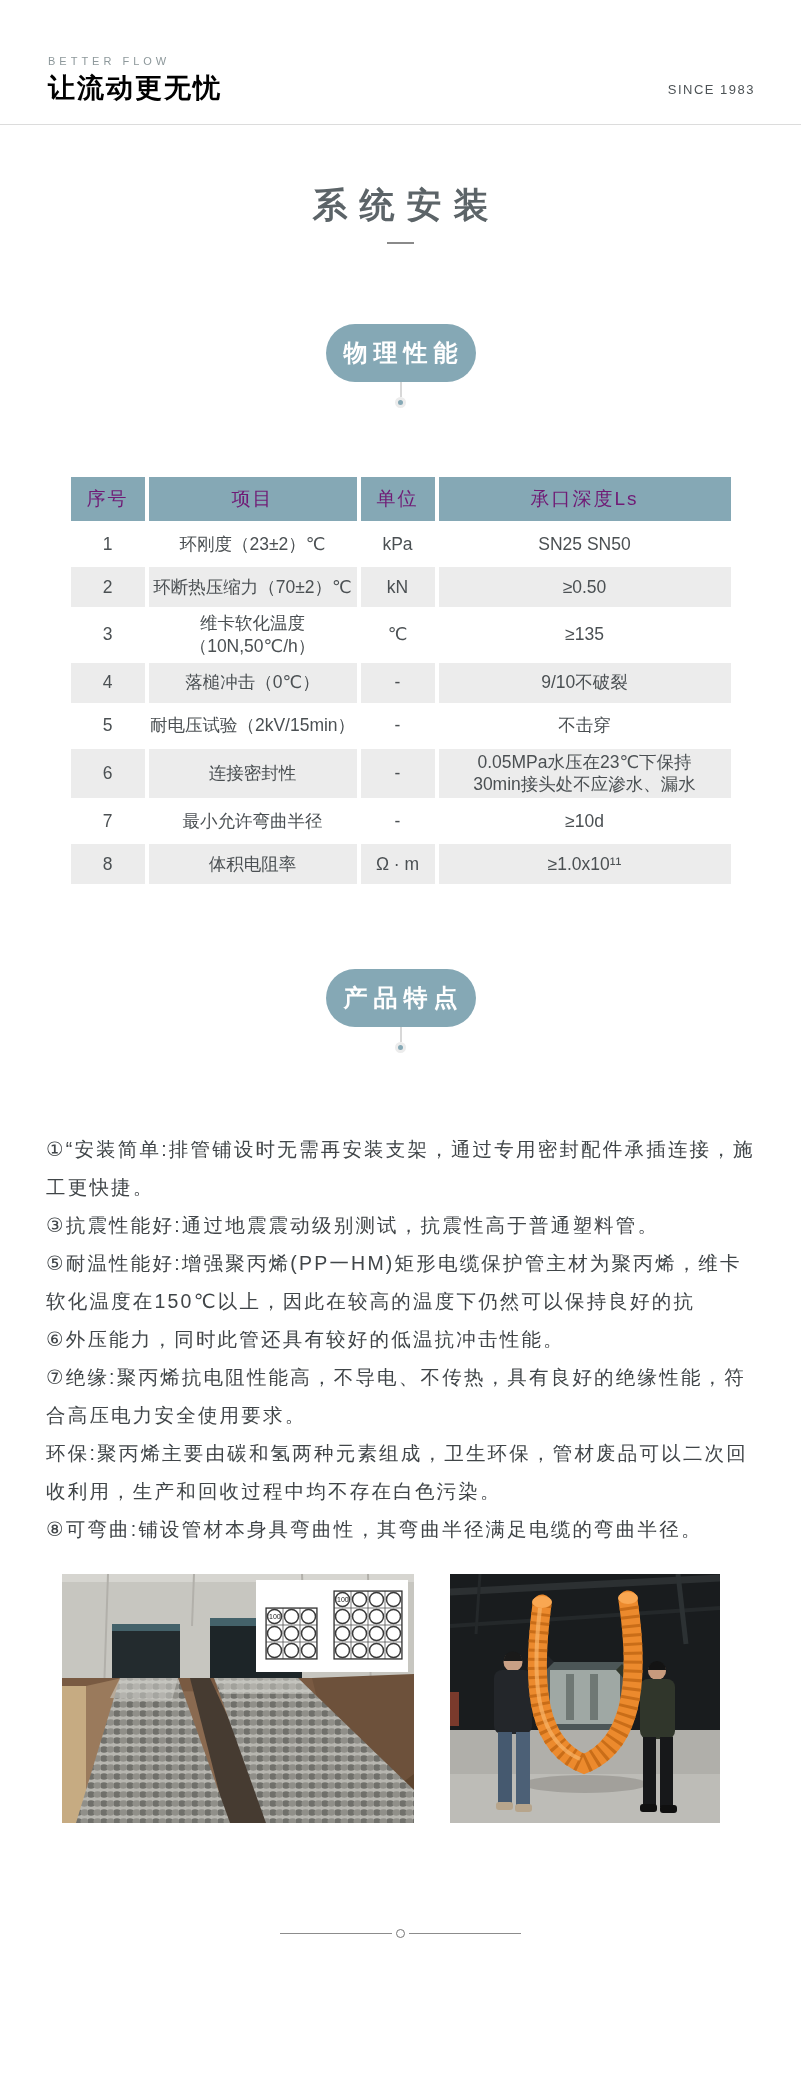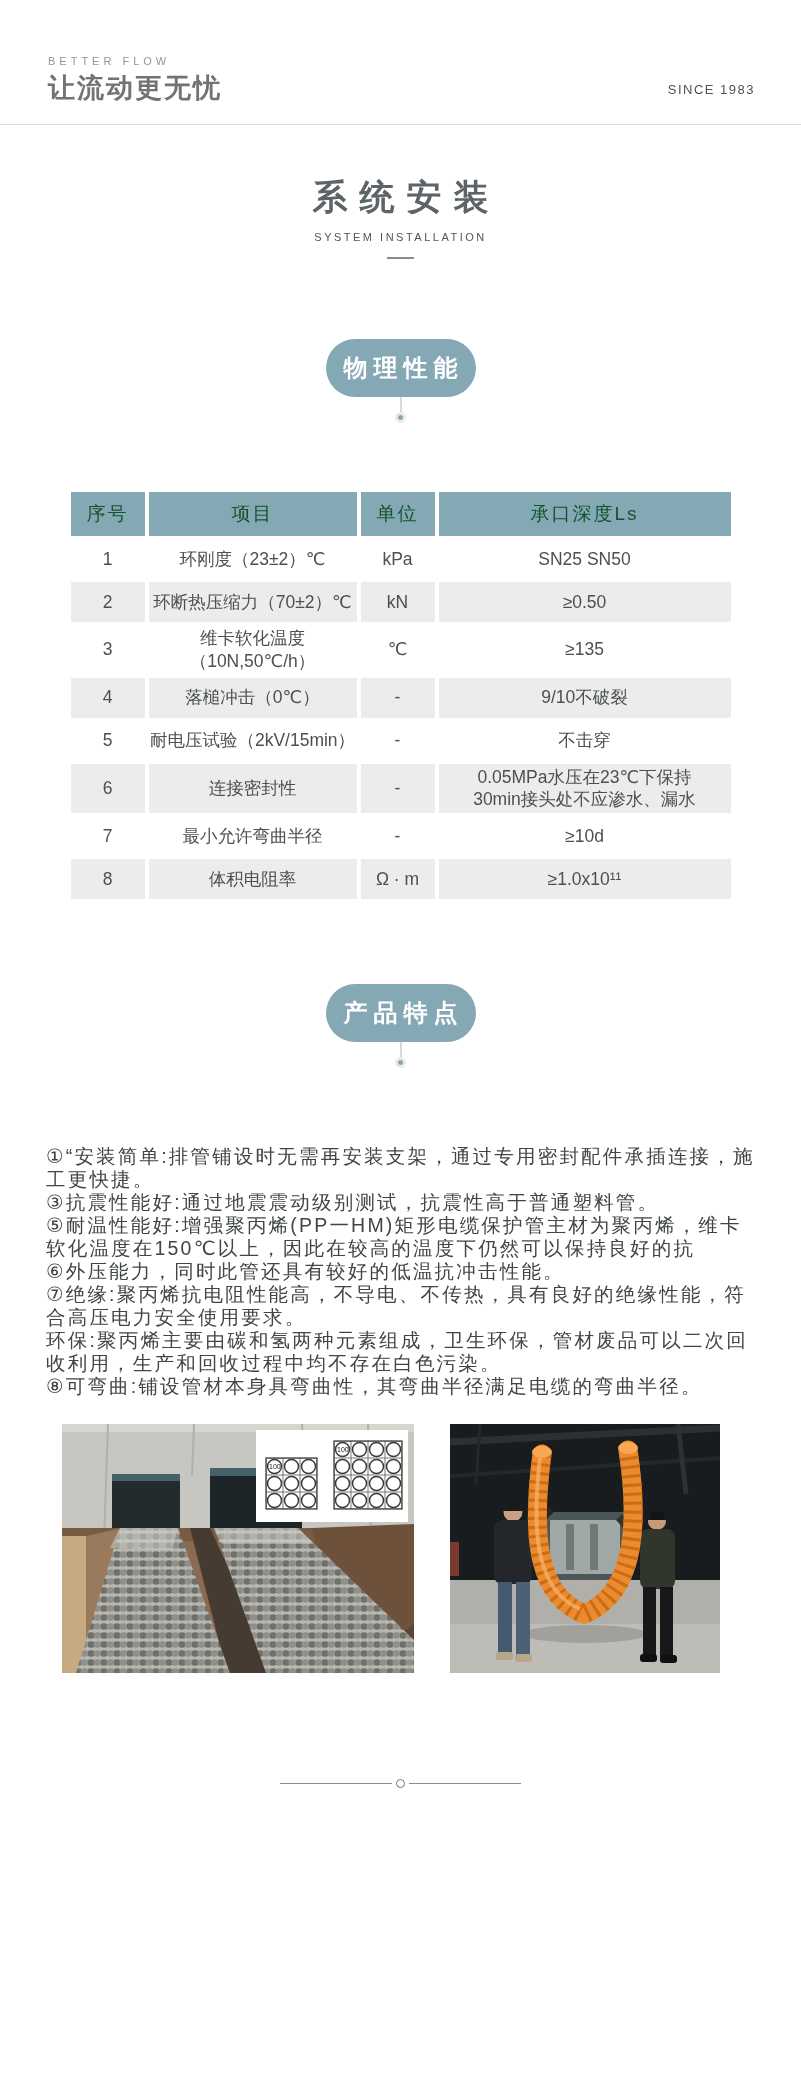--- a/index.html
+++ b/index.html
@@ -7,54 +7,54 @@
   html,body { margin:0; padding:0; }
   body {
     width:801px; height:2091px; background:#ffffff; overflow:hidden;
     font-family:"Liberation Sans","DejaVu Sans",sans-serif;
     position:relative;
   }
   
   .hdr { height:125px; border-bottom:1px solid #dcdcdc; position:relative; }
   .brand { position:absolute; left:48px; top:55px; }
   .tagline { font-size:11px; letter-spacing:4px; color:#8d989b; }
-  .logotext { margin-top:3px; font-size:27px; font-weight:bold; color:#737373; letter-spacing:2px; }
+  .logotext { margin-top:3px; font-size:27px; font-weight:bold; color:#000000; letter-spacing:2px; }
   .since { position:absolute; right:46px; bottom:27px; font-size:13px; color:#4d5356; letter-spacing:1.5px; }
   
   .titleblock { text-align:center; padding-top:48px; }
-  .titleblock h1 { margin:0; font-size:35px; line-height:48px; font-weight:bold; color:#5c6468; letter-spacing:12px; text-indent:12px; }
+  .titleblock h1 { margin:8px; font-size:35px; line-height:48px; font-weight:bold; color:#5c6468; letter-spacing:12px; text-indent:12px; }
   .subtitle { margin-top:10px; font-size:11px; line-height:13px; color:#4f5558; letter-spacing:2.5px; }
   .title-rule { width:27px; height:2px; background:#8a8a8a; margin:13px auto 0; }
   
   .badge-block { display:flex; flex-direction:column; align-items:center; }
   .bb-physical { margin-top:80px; }
   .bb-features { margin-top:82px; }
   .badge {
     width:150px; height:58px; border-radius:29px; background:var(--accent);
     color:#fff; font-size:24px; font-weight:bold; letter-spacing:6px; text-indent:6px;
     display:flex; align-items:center; justify-content:center;
   }
   .badge-stem { width:2px; height:15px; background:#d8d8d8; }
   .badge-dot { width:11px; height:11px; border-radius:50%; background:var(--accent); border:3px solid #ececec; }
   
   table.spec {
     border-collapse:separate; border-spacing:4px 3px;
     width:664px; margin:66px auto 0; table-layout:fixed;
   }
   table.spec th {
-    background:var(--accent); color:#14532d; font-size:19px; font-weight:normal;
+    background:var(--accent); color:#701a75; font-size:19px; font-weight:normal;
     height:44px; letter-spacing:2px; text-align:center;
   }
   table.spec td {
     text-align:center; height:40px; font-size:17.5px; color:#4b5053;
     white-space:pre-line; line-height:1.3; padding:2px 0;
   }
   table.spec tbody tr:nth-child(even) td { background:var(--row-alt); }
   
-  .features { margin:77px 42px 0 46px; font-size:19.5px; line-height:23px; color:#404548; letter-spacing:2.2px; }
+  .features { margin:77px 42px 0 46px; font-size:19.5px; line-height:38px; color:#404548; letter-spacing:2.2px; }
   .features p { margin:0; }
   
   .photos { margin-top:26px; padding-left:62px; display:flex; gap:36px; align-items:flex-start; }
   .photos svg { display:block; }
   
   .footer-divider { margin-top:106px; display:flex; align-items:center; justify-content:center; gap:4px; }
   .fd-line { width:112px; height:1px; background:#8c8c8c; }
   .fd-circle { width:9px; height:9px; border:1.5px solid #767676; border-radius:50%; background:#fff; }
 </style>
 </head>
@@ -63,21 +63,20 @@
 <header class="hdr">
   <div class="brand">
     <div class="tagline">BETTER FLOW</div>
     <div class="logotext">让流动更无忧</div>
   </div>
   <div class="since">SINCE 1983</div>
 </header>
 
 <section class="titleblock">
   <h1>系统安装</h1>
-  <div class="subtitle">SYSTEM INSTALLATION</div>
   <div class="title-rule"></div>
 </section>
 
 <div class="badge-block bb-physical">
   <div class="badge">物理性能</div>
   <div class="badge-stem"></div>
   <div class="badge-dot"></div>
 </div>
 
 <table class="spec">

